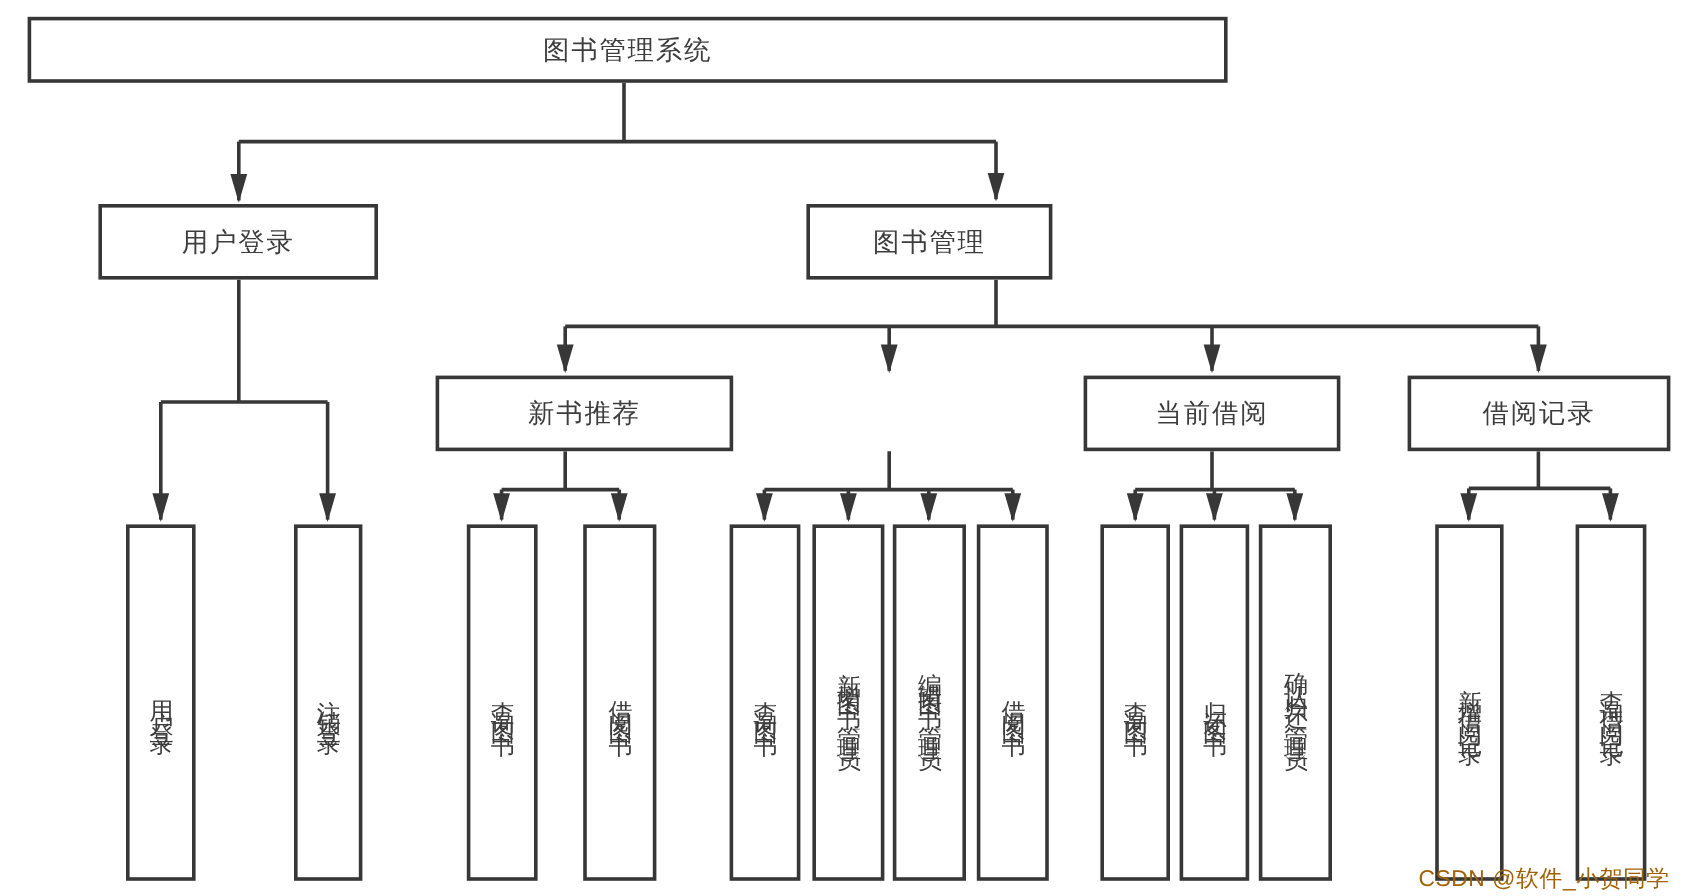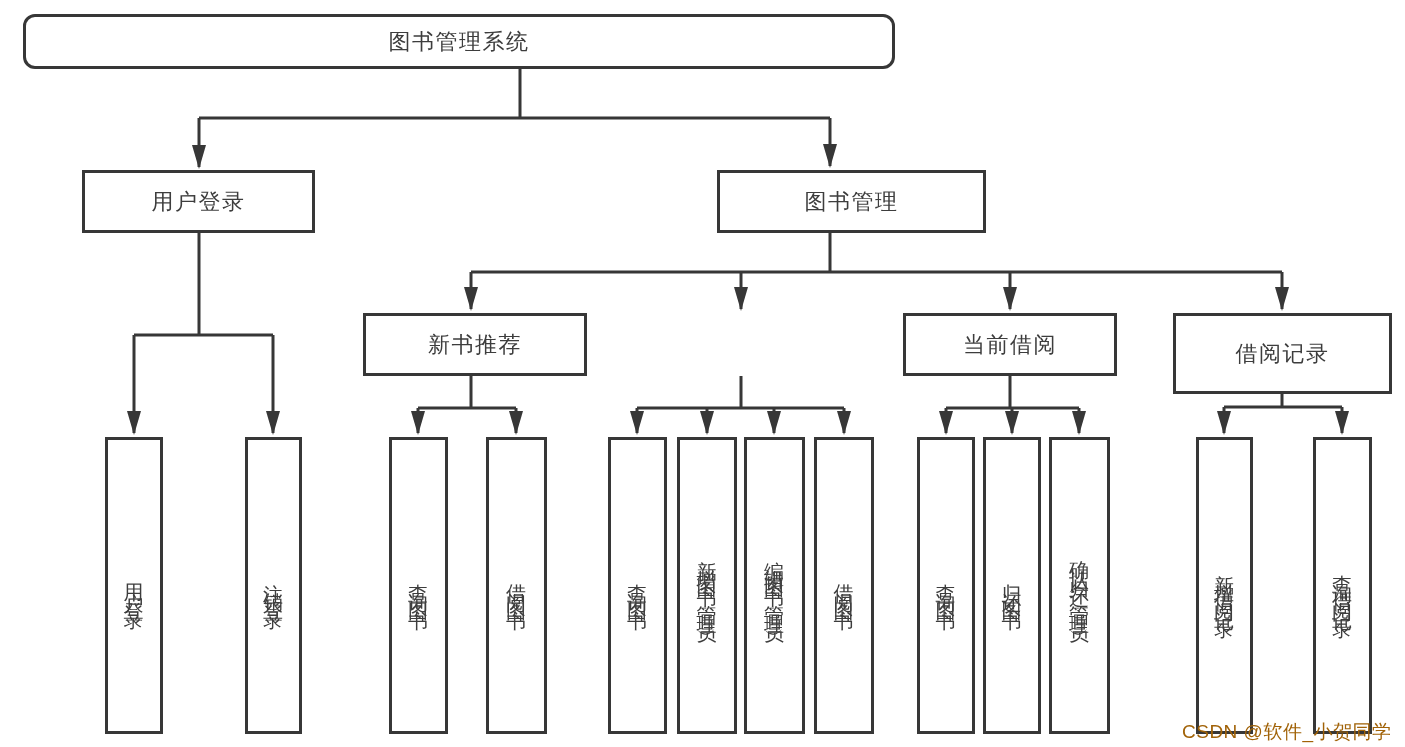--- a/index.html
+++ b/index.html
@@ -83,38 +83,38 @@
     <path d="M707,408 V433" fill="none" stroke="#373737" stroke-width="3" marker-end="url(#arrowhead)"></path>
     <path d="M774,408 V433" fill="none" stroke="#373737" stroke-width="3" marker-end="url(#arrowhead)"></path>
     <path d="M844,408 V433" fill="none" stroke="#373737" stroke-width="3" marker-end="url(#arrowhead)"></path>
     <path d="M946,408 V433" fill="none" stroke="#373737" stroke-width="3" marker-end="url(#arrowhead)"></path>
     <path d="M1012,408 V433" fill="none" stroke="#373737" stroke-width="3" marker-end="url(#arrowhead)"></path>
     <path d="M1079,408 V433" fill="none" stroke="#373737" stroke-width="3" marker-end="url(#arrowhead)"></path>
     <path d="M1224,407 V433" fill="none" stroke="#373737" stroke-width="3" marker-end="url(#arrowhead)"></path>
     <path d="M1342,407 V433" fill="none" stroke="#373737" stroke-width="3" marker-end="url(#arrowhead)"></path>
   </svg>
 
-  <div class="node node-h" style="left:23px; top:14px; width:872px; height:55px;border-radius:12px;">
+  <div class="node node-h" style="left:23px; top:14px; width:1000px; height:55px;">
     <span>图书管理系统</span>
   </div>
 
   <div class="node node-h" style="left:82px; top:170px; width:233px; height:63px;">
     <span>用户登录</span>
   </div>
-  <div class="node node-h" style="left:717px; top:170px; width:269px; height:63px;">
+  <div class="node node-h" style="left:672px; top:170px; width:205px; height:63px;">
     <span>图书管理</span>
   </div>
 
-  <div class="node node-h" style="left:363px; top:313px; width:224px; height:63px;">
+  <div class="node node-h" style="left:363px; top:313px; width:248px; height:63px;">
     <span>新书推荐</span>
   </div>
   <div class="node node-h" style="left:903px; top:313px; width:214px; height:63px;">
     <span>当前借阅</span>
   </div>
-  <div class="node node-h" style="left:1173px; top:313px; width:219px; height:81px;">
+  <div class="node node-h" style="left:1173px; top:313px; width:219px; height:63px;">
     <span>借阅记录</span>
   </div>
 
   <div class="node node-v" style="left:105px; top:437px; width:58px; height:297px;">
     <span class="vtext">用户登录</span>
   </div>
   <div class="node node-v" style="left:245px; top:437px; width:57px; height:297px;">
     <span class="vtext">注销登录</span>
   </div>
 

